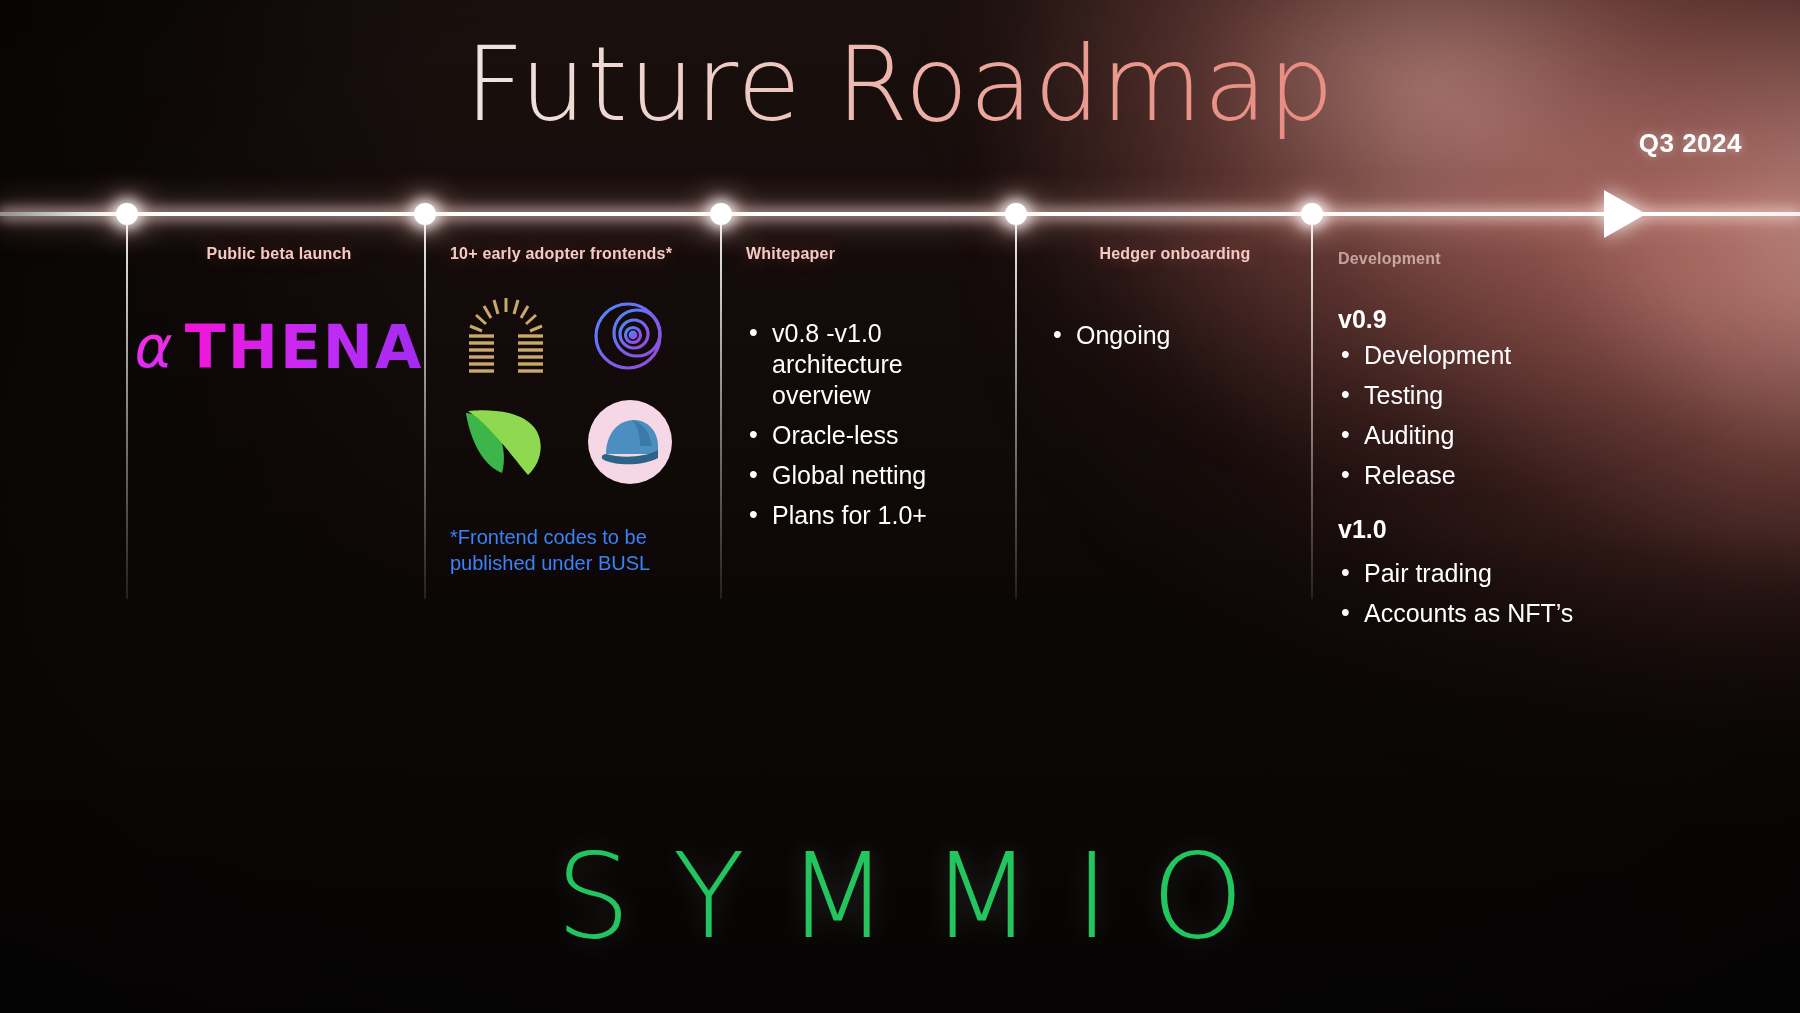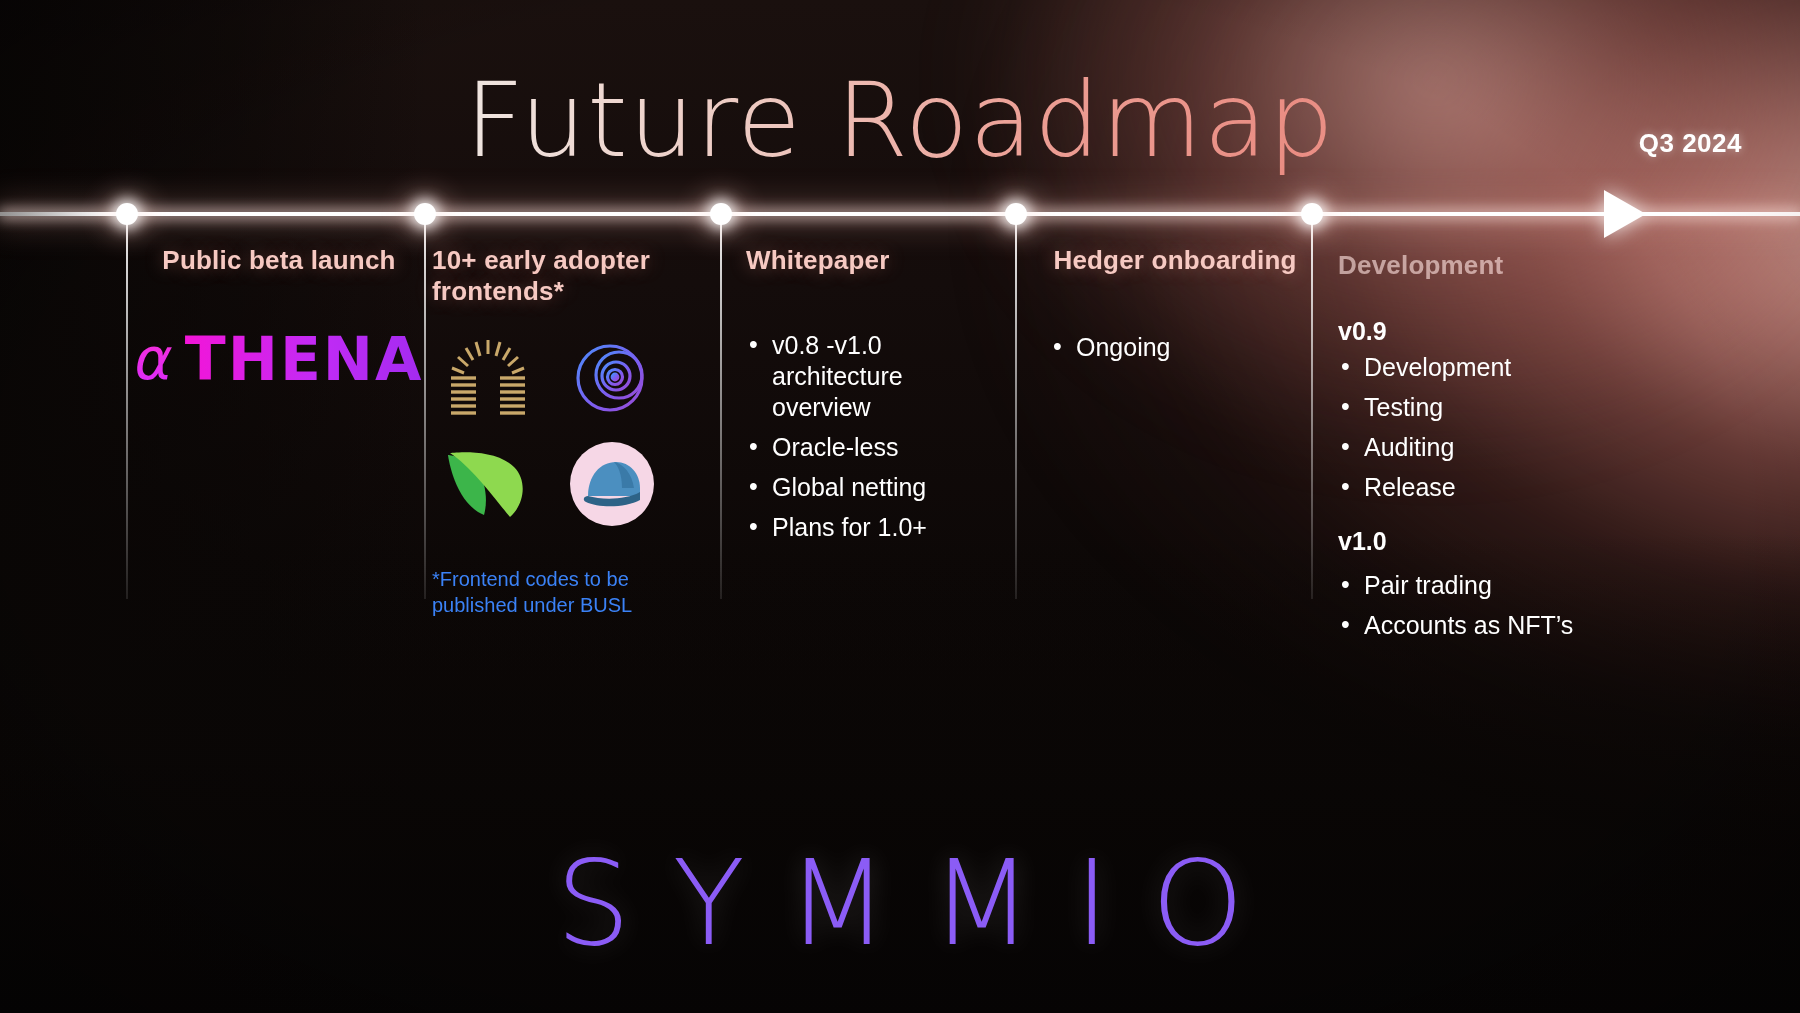--- a/index.html
+++ b/index.html
@@ -67,21 +67,20 @@
     font-weight:300;
     letter-spacing:1px;
     line-height:1.05;
     background:linear-gradient(90deg,
        #d9f6f3 0%, #e7f3ef 12%, #efe5e0 26%,
        #edc9c1 42%, #ec9d93 58%, #e98d83 72%, #f3a79d 90%, #f6bbb1 100%);
     -webkit-background-clip:text; background-clip:text;
     color:transparent;
     -webkit-text-fill-color:transparent;
     font-family:"DejaVu Sans","Liberation Sans",sans-serif;
-    margin-top:36px;
   }
 
   
   #q3label{
     position:absolute; right:58px; top:128px;
     font-size:26px; font-weight:bold; color:#ffffff;
     letter-spacing:0.5px;
     text-shadow:0 0 10px rgba(255,255,255,0.45);
   }
   #timeline{
@@ -110,21 +109,21 @@
     width:0; height:0;
     border-top:24px solid transparent;
     border-bottom:24px solid transparent;
     border-left:42px solid #ffffff;
     filter:drop-shadow(0 0 10px rgba(255,255,255,0.8));
   }
 
   
   .col{ position:absolute; top:245px; }
   .col-title{
-    font-size:26px; font-weight:bold; letter-spacing:0.2px;
+    font-size:16px; font-weight:bold; letter-spacing:0.2px;
     color:#f6c9c2;
     text-shadow:0 0 18px rgba(255,160,150,0.35);
     line-height:1.18;
   }
   .col-title.faded{ color:rgba(255,228,224,0.62); text-shadow:none; }
   ul.bullets{ list-style:none; margin:0; padding:0; }
   ul.bullets li{
     position:relative;
     padding-left:26px;
     color:#ffffff;
@@ -165,23 +164,23 @@
   }
   .thena .word{
     font-size:60px; font-weight:bold; letter-spacing:2px;
     background:linear-gradient(90deg,#f315d8 0%, #c22bf5 55%, #a32bf0 100%);
     -webkit-background-clip:text; background-clip:text; color:transparent;
     -webkit-text-fill-color:transparent;
   }
 
   
   #symmio{
-    position:absolute; left:0; right:0; bottom:51px;
+    position:absolute; left:0; right:0; bottom:58px;
     text-align:center;
-    color:#8b5cf6;
+    color:#22c55e;
     font-family:"DejaVu Sans","Liberation Sans",sans-serif;
     font-size:118px; font-weight:300;
     letter-spacing:42px; text-indent:42px;
     line-height:1;
     text-shadow:0 0 28px rgba(255,255,255,0.18);
   }
 </style>
 </head>
 <body>
 
@@ -216,21 +215,21 @@
   <div class="col" style="left:148px; width:262px;">
     <div class="col-title" style="text-align:center;">Public beta launch</div>
     <div style="margin-top:48px; display:flex; justify-content:center;">
       <div class="thena">
         <span class="mark">α</span>
         <span class="word">THENA</span>
       </div>
     </div>
   </div>
 
-  <div class="col" style="left:432px; width:250px;">
+  <div class="col" style="left:450px; width:250px;">
     <div class="col-title">10+ early adopter frontends*</div>
 
     <div class="logo-grid" style="margin-left:8px;">
 
       <div class="logo-cell">
         <svg width="92" height="84" viewBox="0 0 92 84">
           <g stroke="#c9a86a" stroke-width="3" stroke-linecap="butt">
             <line x1="46" y1="4" x2="46" y2="18"></line>
             <line x1="34" y1="6" x2="38" y2="20"></line>
             <line x1="58" y1="6" x2="54" y2="20"></line>

